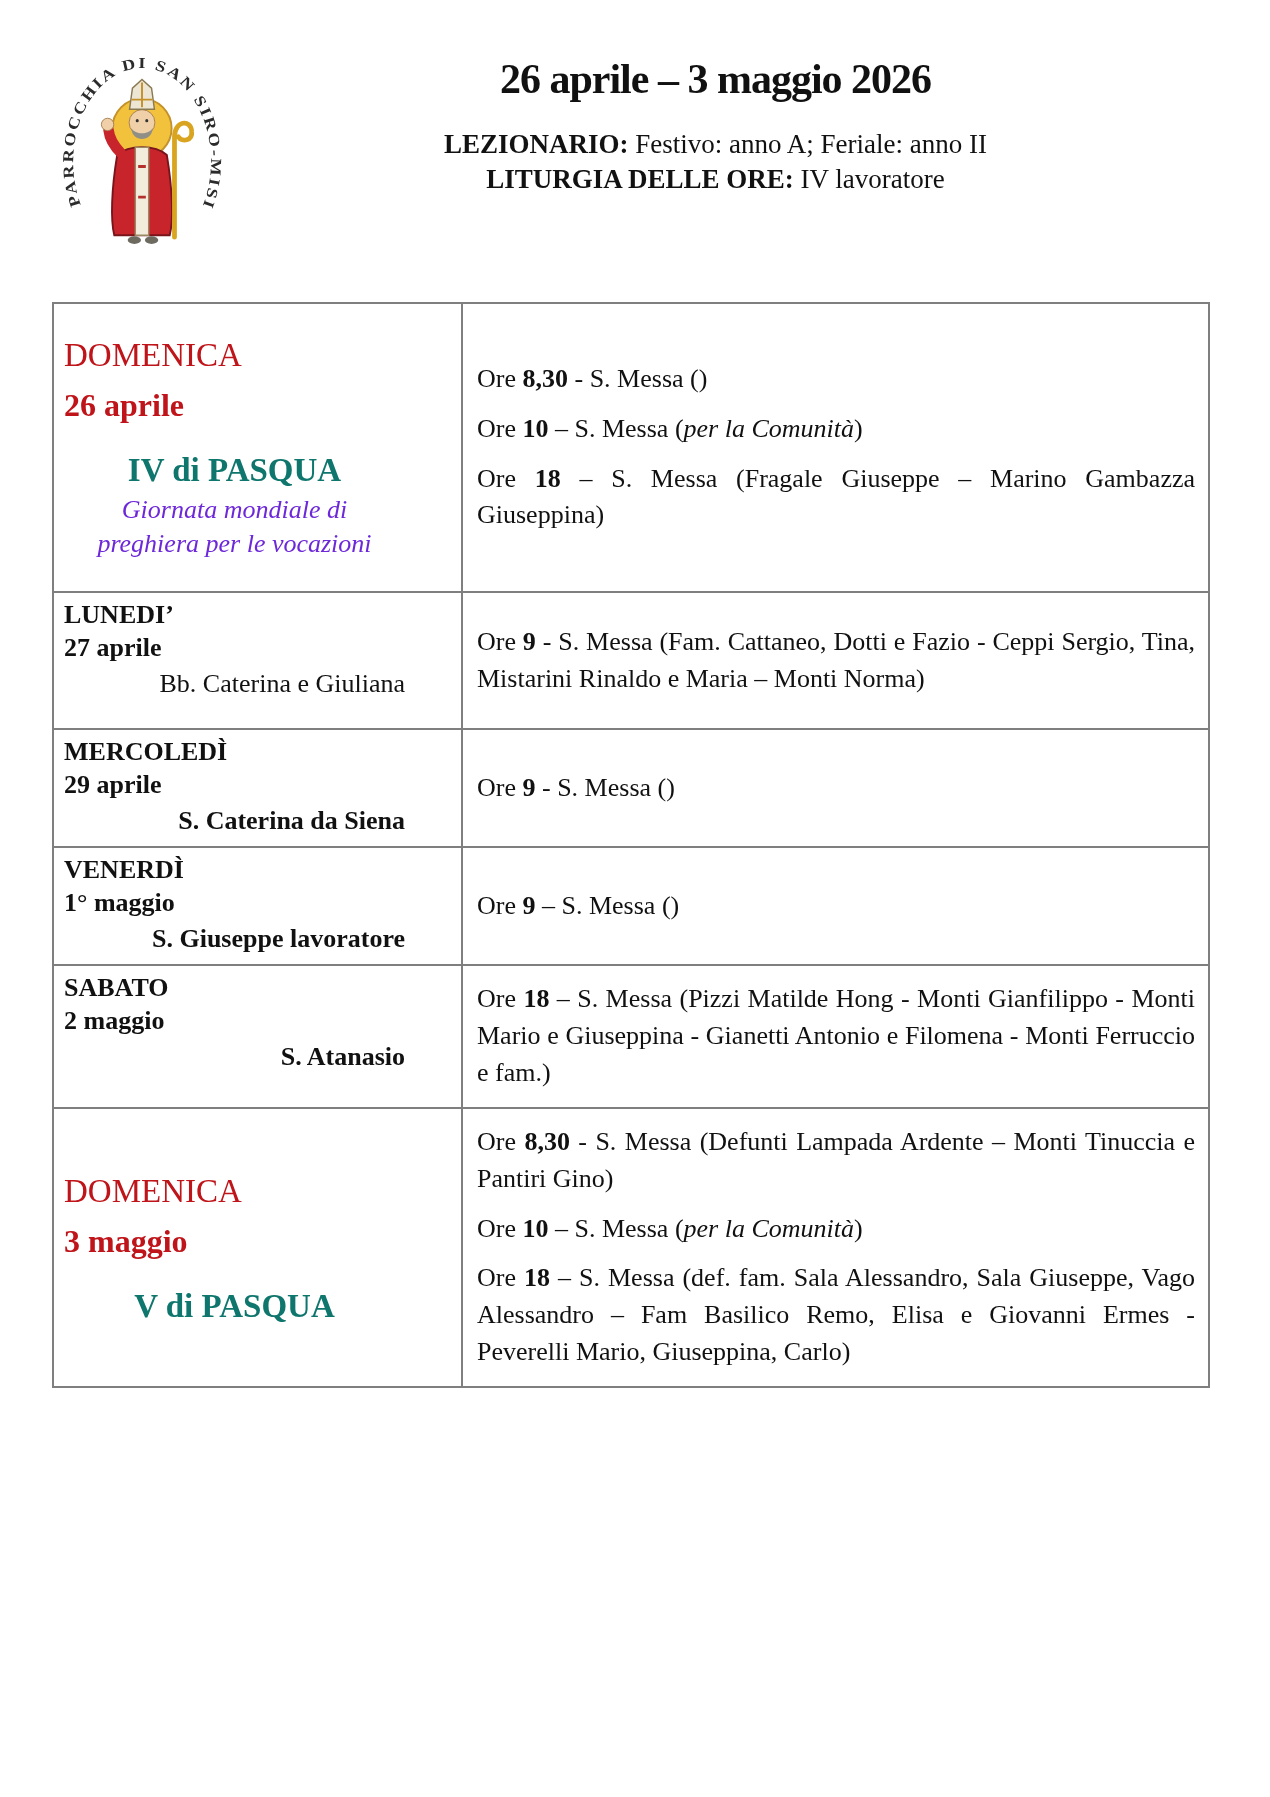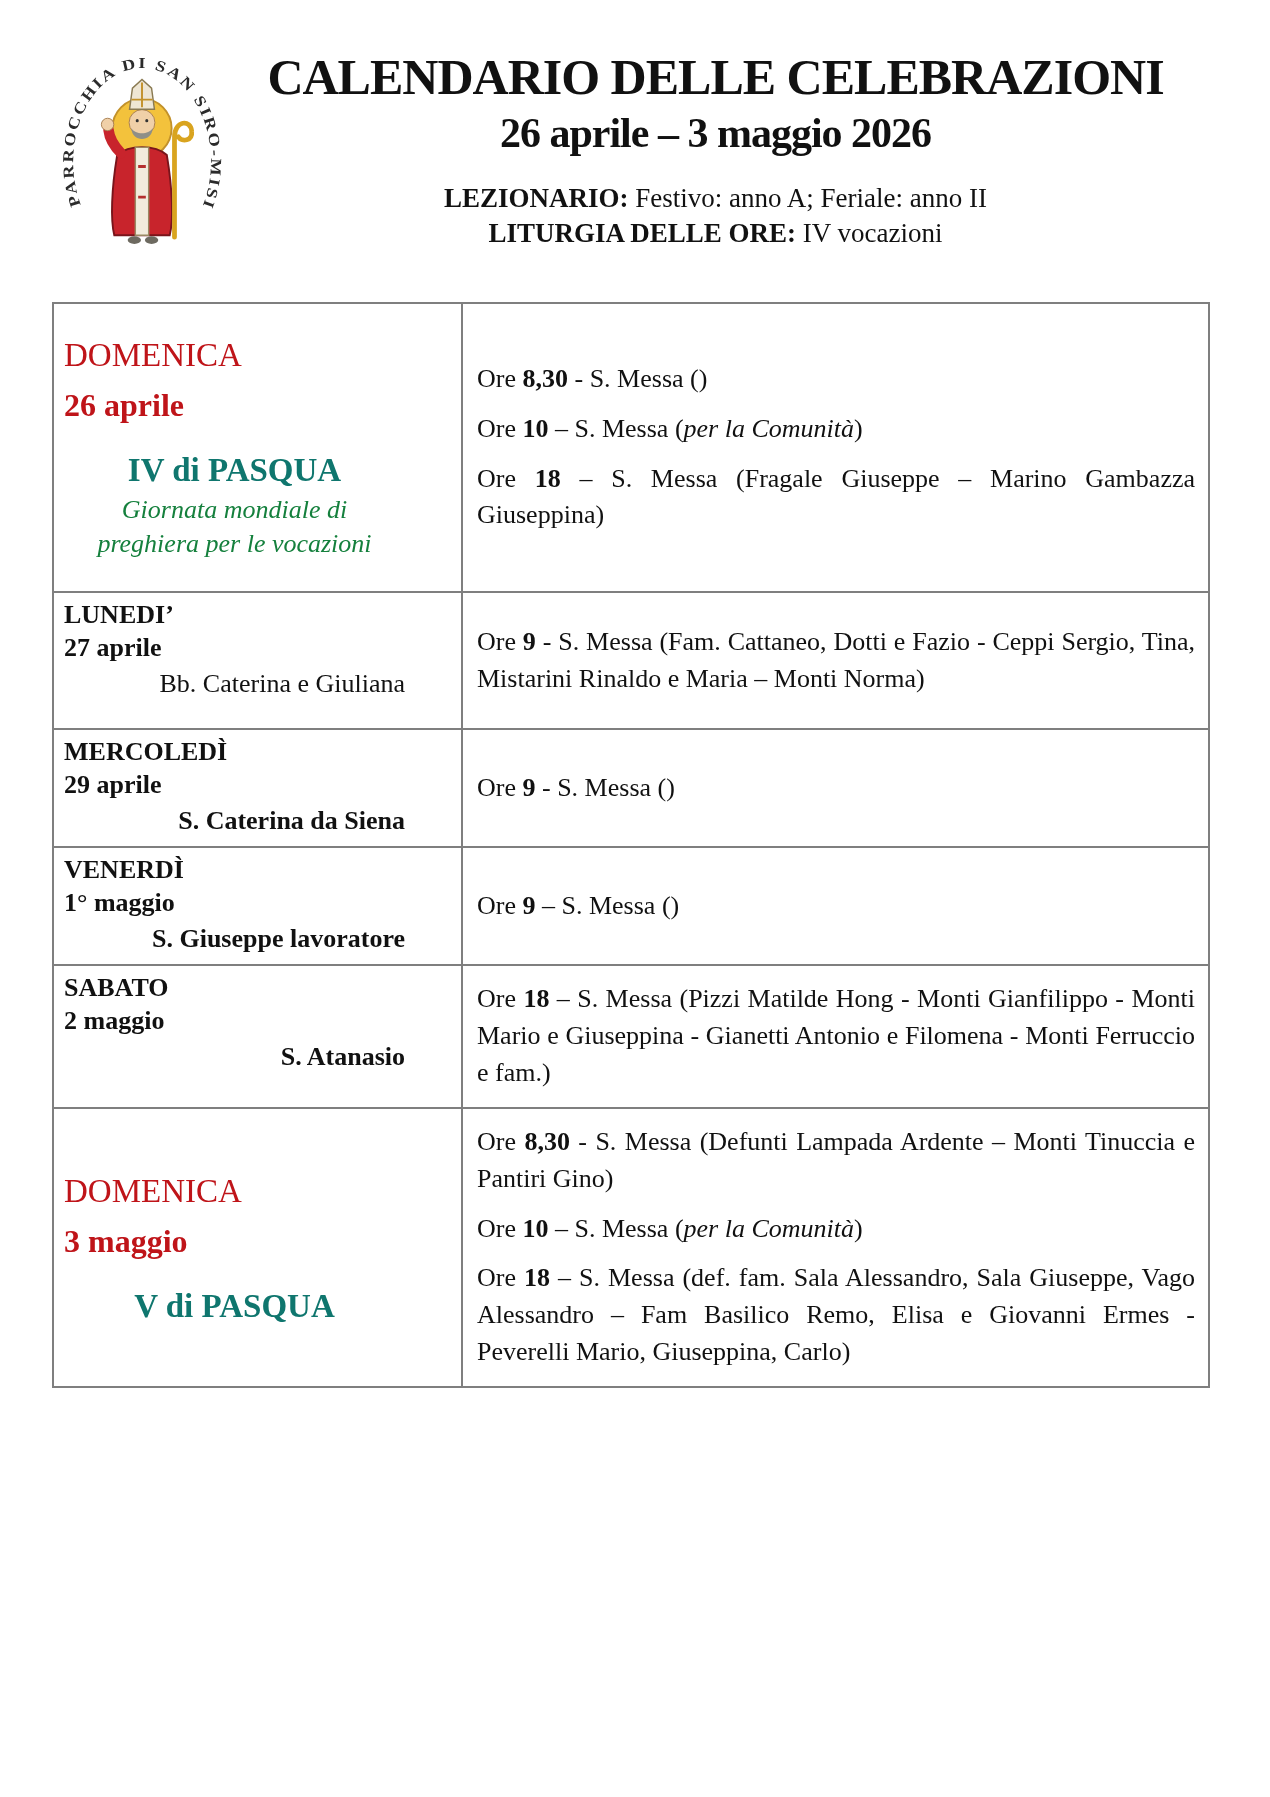--- a/index.html
+++ b/index.html
@@ -46,21 +46,21 @@
   #cal-body tr:nth-child(8) td{height:324px;}
   
   td.day-cell{padding:4px 56px 4px 10px;}
   td.day-cell.weekday{vertical-align:top;padding-top:5px;}
   .wd-day,.wd-date{font-size:26px;font-weight:bold;line-height:1.27;text-align:left;}
   .wd-saint{font-size:26px;line-height:1.27;text-align:right;margin-top:3px;}
   .wd-saint.bold{font-weight:bold;}
   .sun-day{font-size:33px;font-weight:normal;color:#bf1419;line-height:1.3;text-align:left;}
   .sun-date{font-size:32px;font-weight:bold;color:#bf1419;line-height:1.25;margin-top:8px;text-align:left;}
   .sun-feast{font-size:33px;font-weight:bold;color:#0f766e;text-align:center;margin-top:27px;}
-  .sun-note{font-size:26px;font-style:italic;color:#15803d;text-align:center;
+  .sun-note{font-size:26px;font-style:italic;color:#6d28d9;text-align:center;
             line-height:1.3;margin:4px auto 0;max-width:312px;}
   
   td.mass-cell{padding:2px 13px 2px 14px;}
   .mass{font-size:26px;line-height:1.42;text-align:justify;margin:13px 0;}
   .seg-b{font-weight:bold;}
   .seg-i{font-style:italic;}
   .seg-n{}
 </style>
 </head>
 <body>
@@ -97,24 +97,23 @@
 
         <path d="M 77 66 L 80 44 L 90 35 L 100 44 L 103 66 Z" fill="#eee6d4" stroke="#8a7a52" stroke-width="1.5"></path>
         <path d="M 90 38 L 90 64 M 79 56 L 101 56" stroke="#c2912a" stroke-width="2"></path>
 
         <ellipse cx="82" cy="203" rx="7" ry="4" fill="#6d6a60"></ellipse>
         <ellipse cx="100" cy="203" rx="7" ry="4" fill="#6d6a60"></ellipse>
       </svg>
     </div>
 
     <div class="header-text">
-      <div class="title">CALENDARIO DELLE CELEBRAZIONI</div>
       <div class="date-range">26 aprile – 3 maggio 2026</div>
       <div class="sub first"><b>LEZIONARIO:</b> <span>Festivo: anno A; Feriale: anno II</span></div>
-      <div class="sub"><b>LITURGIA DELLE ORE:</b> <span>IV vocazioni</span></div>
+      <div class="sub"><b>LITURGIA DELLE ORE:</b> <span>IV lavoratore</span></div>
     </div>
 
   </header>
 
   <table class="cal">
     <colgroup>
         <col style="width:409px">
         <col>
       </colgroup>
     <tbody id="cal-body">

